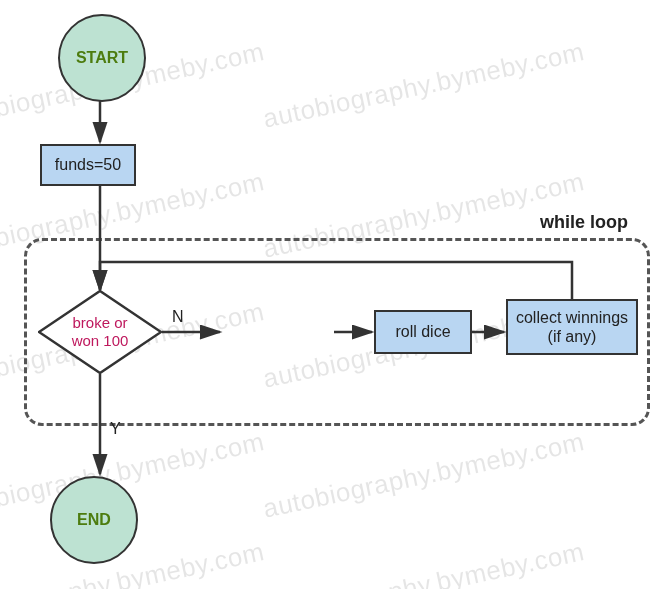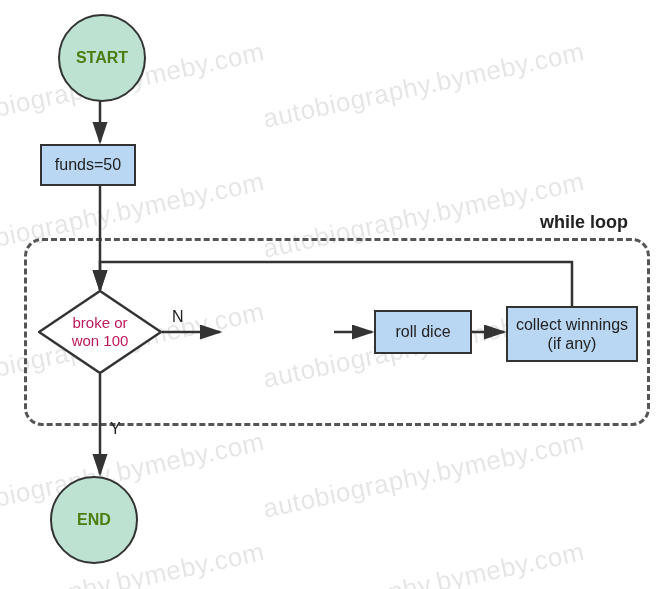--- a/index.html
+++ b/index.html
@@ -146,21 +146,21 @@
   </div>
 
   <div class="edge-label" style="left:172px; top:308px;">N</div>
   <div class="edge-label" style="left:110px; top:420px;">Y</div>
 
 
   <div class="process" style="left:374px; top:310px; width:98px; height:44px;">
     <span>roll dice</span>
   </div>
 
-  <div class="process" style="left:506px; top:306px; width:132px; height:56px; white-space:pre; line-height:1.2;">
+  <div class="process" style="left:506px; top:299px; width:132px; height:56px; white-space:pre; line-height:1.2;">
     <span>collect winnings
 (if any)</span>
   </div>
 
   <div class="terminal" style="left:50px; top:476px;">
     <span>END</span>
   </div>
 
 </div>
 

